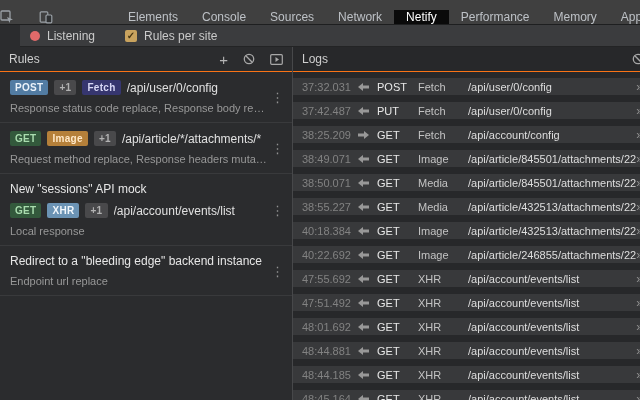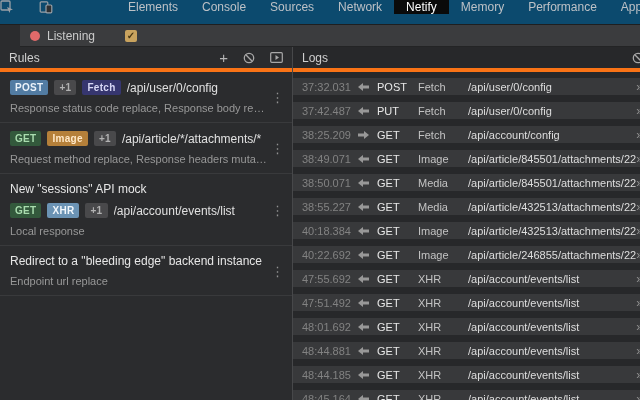--- a/index.html
+++ b/index.html
@@ -1,22 +1,22 @@
 <!DOCTYPE html>
 <html><head>
 <meta charset="utf-8">
 <style>
   * { margin:0; padding:0; box-sizing:border-box; }
   html,body { width:640px; height:400px; overflow:hidden; background:#27282a;
               font-family:"Liberation Sans", sans-serif; }
   .window { width:640px; height:400px; display:flex; flex-direction:column; background:#2b2c2e; }
 
   
-  .toolbar { height:25px; flex:0 0 25px; background:#0c4a6e; border-bottom:1px solid #1e1f20;
-             display:flex; align-items:flex-start;gap:25px; }
+  .toolbar { height:25px; flex:0 0 25px; background:#404040; border-bottom:1px solid #1e1f20;
+             display:flex; align-items:flex-end;gap:25px; }
   .tb-btn { display:flex; align-items:center; justify-content:center; width:26px; cursor:pointer; }
   .ext-blob { width:14px; height:15px; align-self:center; margin:0 9px 0 4px;
               border-radius:50% 50% 48% 48%;
               background:radial-gradient(circle at 42% 32%, #b7cda3, #8aa475 62%, #6f8c5c); }
   .tabs { display:flex; align-items:stretch; }
   .tab { padding:0 12px; display:flex; align-items:center; font-size:12px; color:#bdc1c6; cursor:pointer; }
   .tab.active { background:#0a0a0a; color:#ffffff; }
   .more-tabs { display:flex; align-items:center; padding:0 9px; color:#bdc1c6; font-size:13px; cursor:pointer; }
 
   
@@ -26,21 +26,21 @@
   .checkbox { width:12px; height:12px; margin-left:30px; margin-right:7px; background:#c9a35e;
               border-radius:2px; color:#473512; font-size:10px; font-weight:bold;
               line-height:12px; text-align:center; cursor:pointer; }
 
   
   .main { flex:1; display:flex; min-height:0; }
   .rules-panel { width:292px; flex:0 0 292px; background:#2b2c2e; display:flex; flex-direction:column; }
   .logs-panel  { flex:1; background:#27282a; border-left:1px solid #47484a; display:flex; flex-direction:column; }
 
   .panel-header { height:25px; flex:0 0 25px; display:flex; align-items:center;
-                  padding:0 9px; font-size:12px; color:#cfcfcf; border-bottom:4px solid #f97316; }
+                  padding:0 9px; font-size:12px; color:#cfcfcf; border-bottom:1px solid #f97316; }
   .hdr-icons { margin-left:auto; display:flex; align-items:center; gap:15px; }
   .hdr-icons .plus { color:#b5b5b5; font-size:15px; line-height:1; cursor:pointer; }
   .icon-btn { display:flex; align-items:center; cursor:pointer; }
 
   
   .rules-list { flex:1; overflow:hidden; }
   .rule { position:relative; padding:8px 24px 8px 10px; border-bottom:1px solid #393a3c; cursor:pointer; }
   .rule-title { color:#e6e6e6; font-size:12px; margin-bottom:7px; white-space:nowrap; overflow:hidden; }
   .rule-line { display:flex; align-items:center; gap:6px; }
   .badge { font-size:10px; font-weight:bold; padding:2px 5px; border-radius:2px; letter-spacing:.3px; flex:0 0 auto; }
@@ -85,32 +85,33 @@
         <rect x="7" y="5" width="5.8" height="7.8" rx="1" fill="#2f3133" stroke="#9aa0a6" stroke-width="1.2"></rect>
       </svg>
     </span>
     <span class="ext-blob"></span>
     <div class="tabs" id="tabs">
         <span class="tab">Elements</span>
         <span class="tab">Console</span>
         <span class="tab">Sources</span>
         <span class="tab">Network</span>
         <span class="tab active">Netify</span>
+        <span class="tab">Performance</span>
         <span class="tab">Memory</span>
-        <span class="tab">Performance</span>
         <span class="tab">Application</span>
       </div>
     <span class="more-tabs">»</span>
 
   </div>
 
   <div class="statusbar">
     <span class="rec-dot"></span>
     <span>Listening</span>
     <span class="checkbox">✓</span>
+    <span>Rules per site</span>
   </div>
 
   <div class="main">
 
     <div class="rules-panel">
       <div class="panel-header">
         <span>Rules</span>
         <span class="hdr-icons">
           <span class="plus">+</span>
           <span class="icon-btn">

